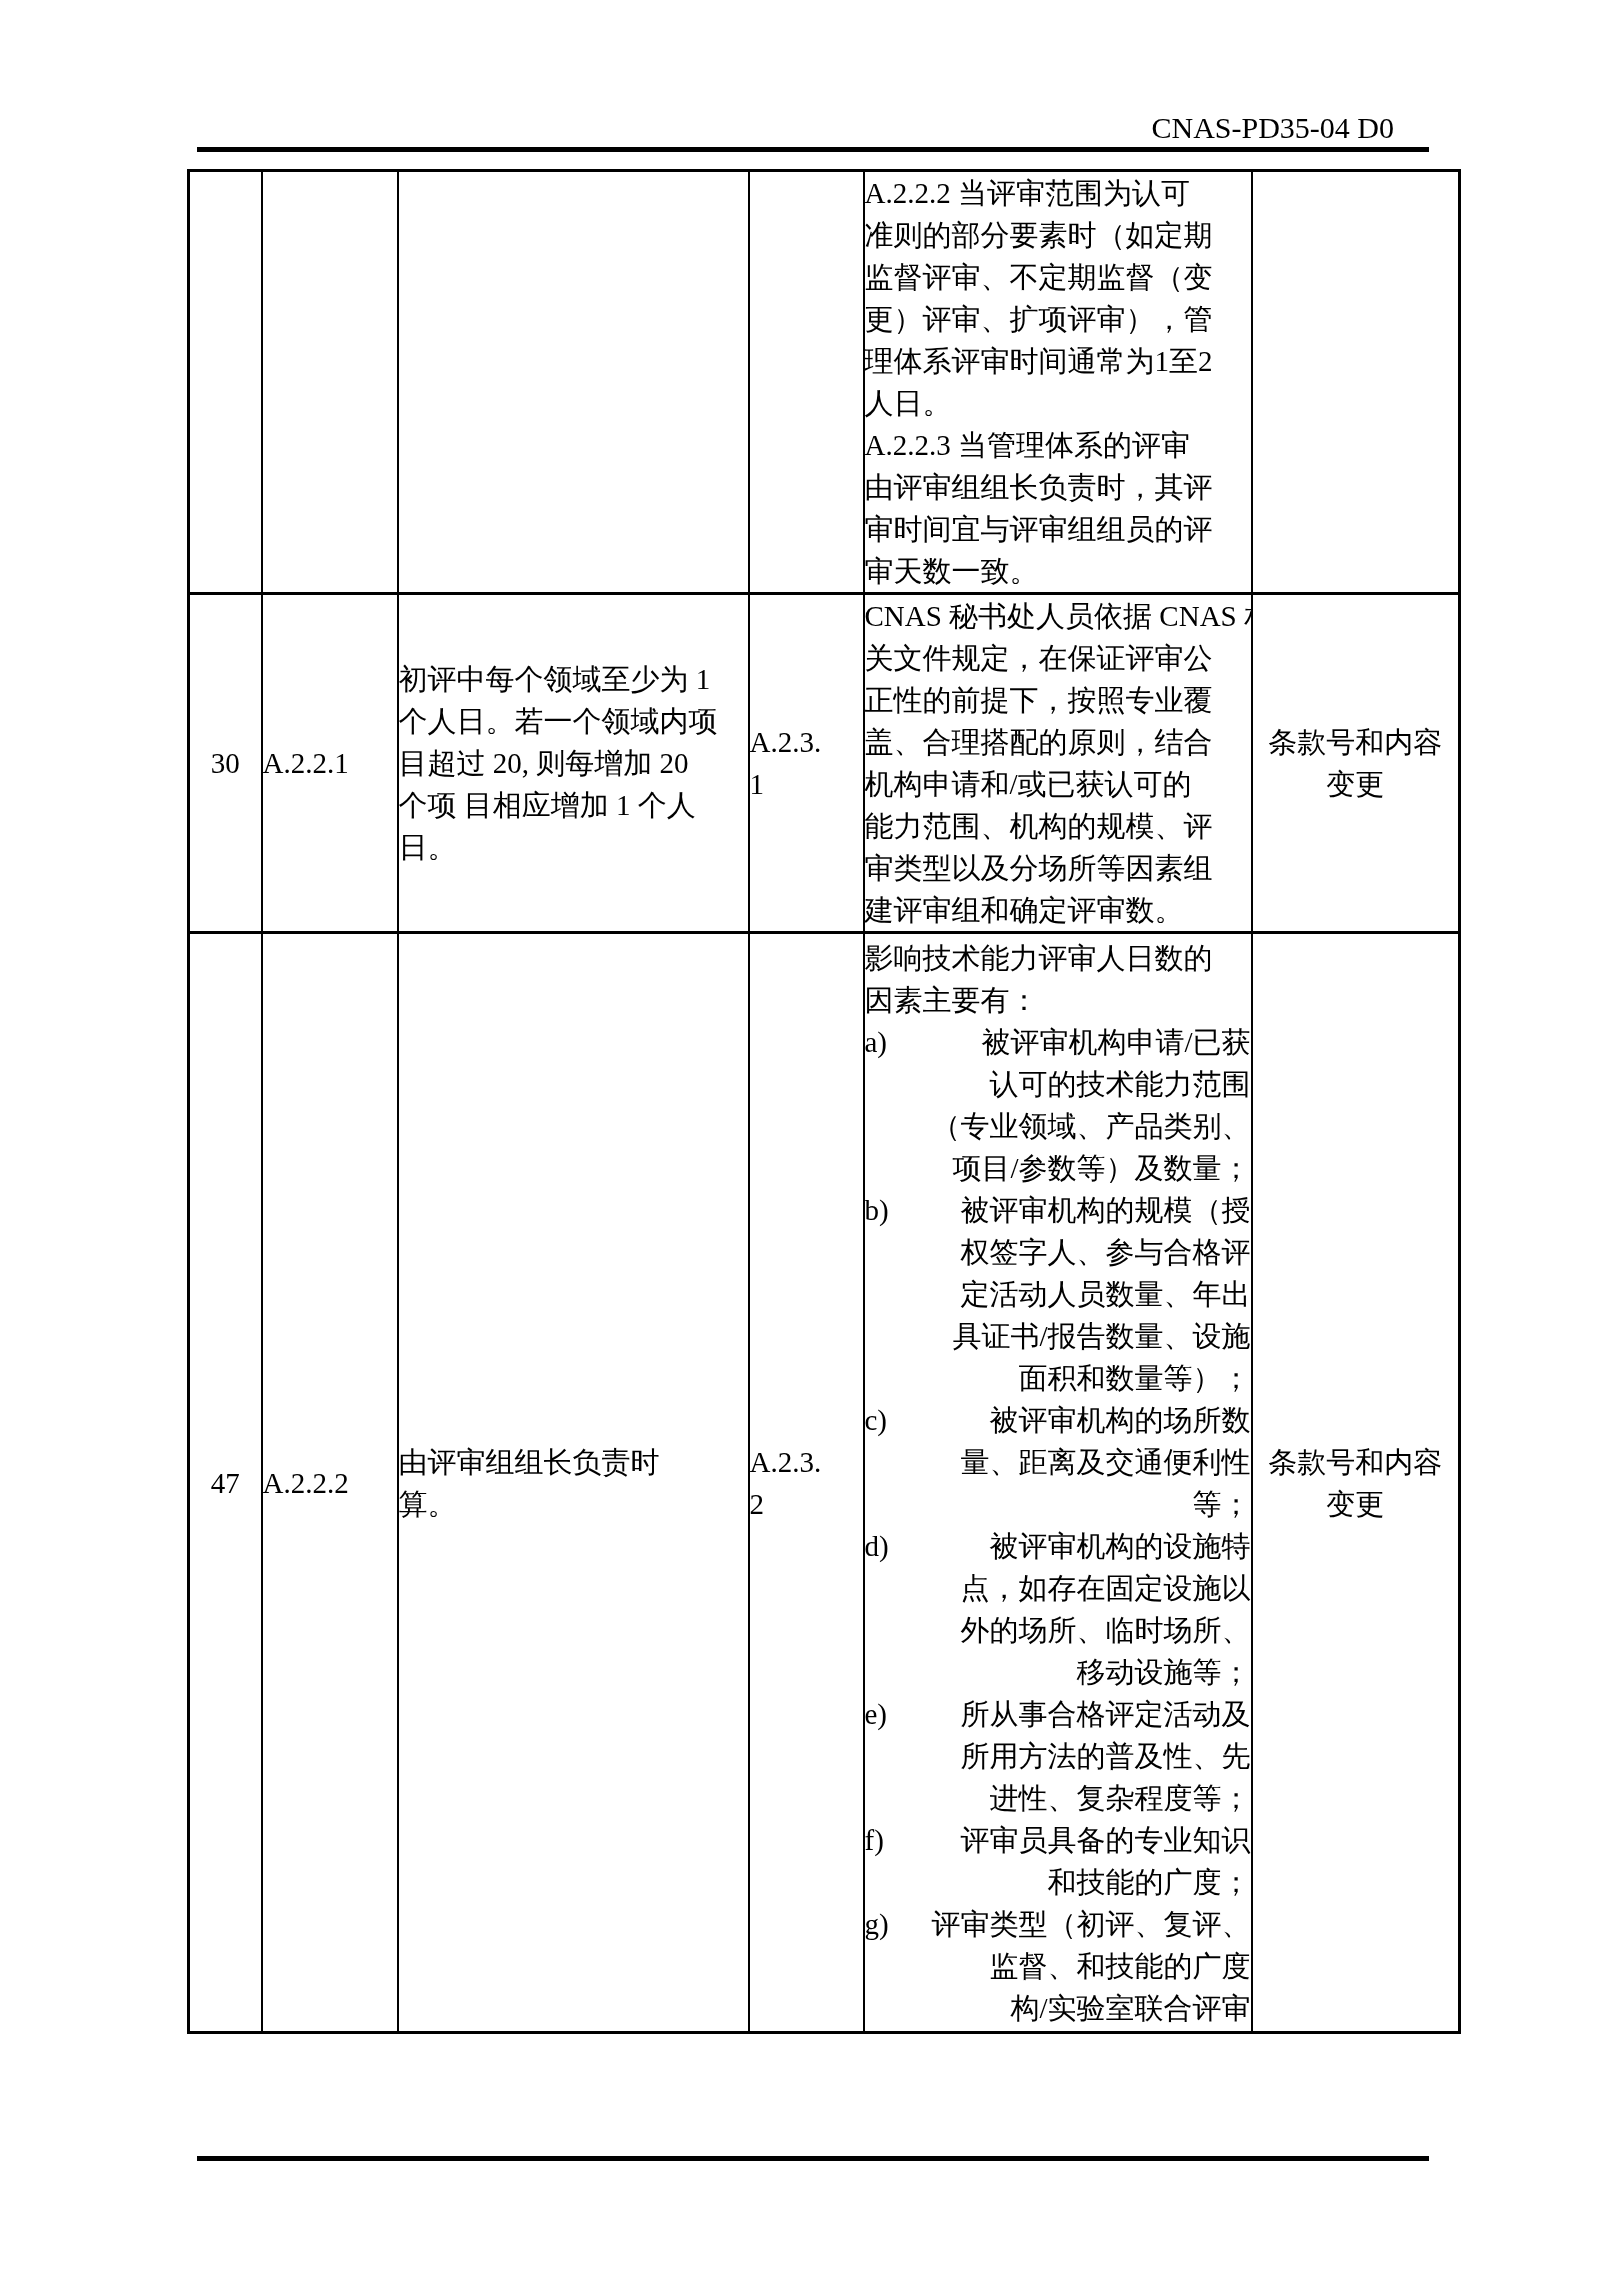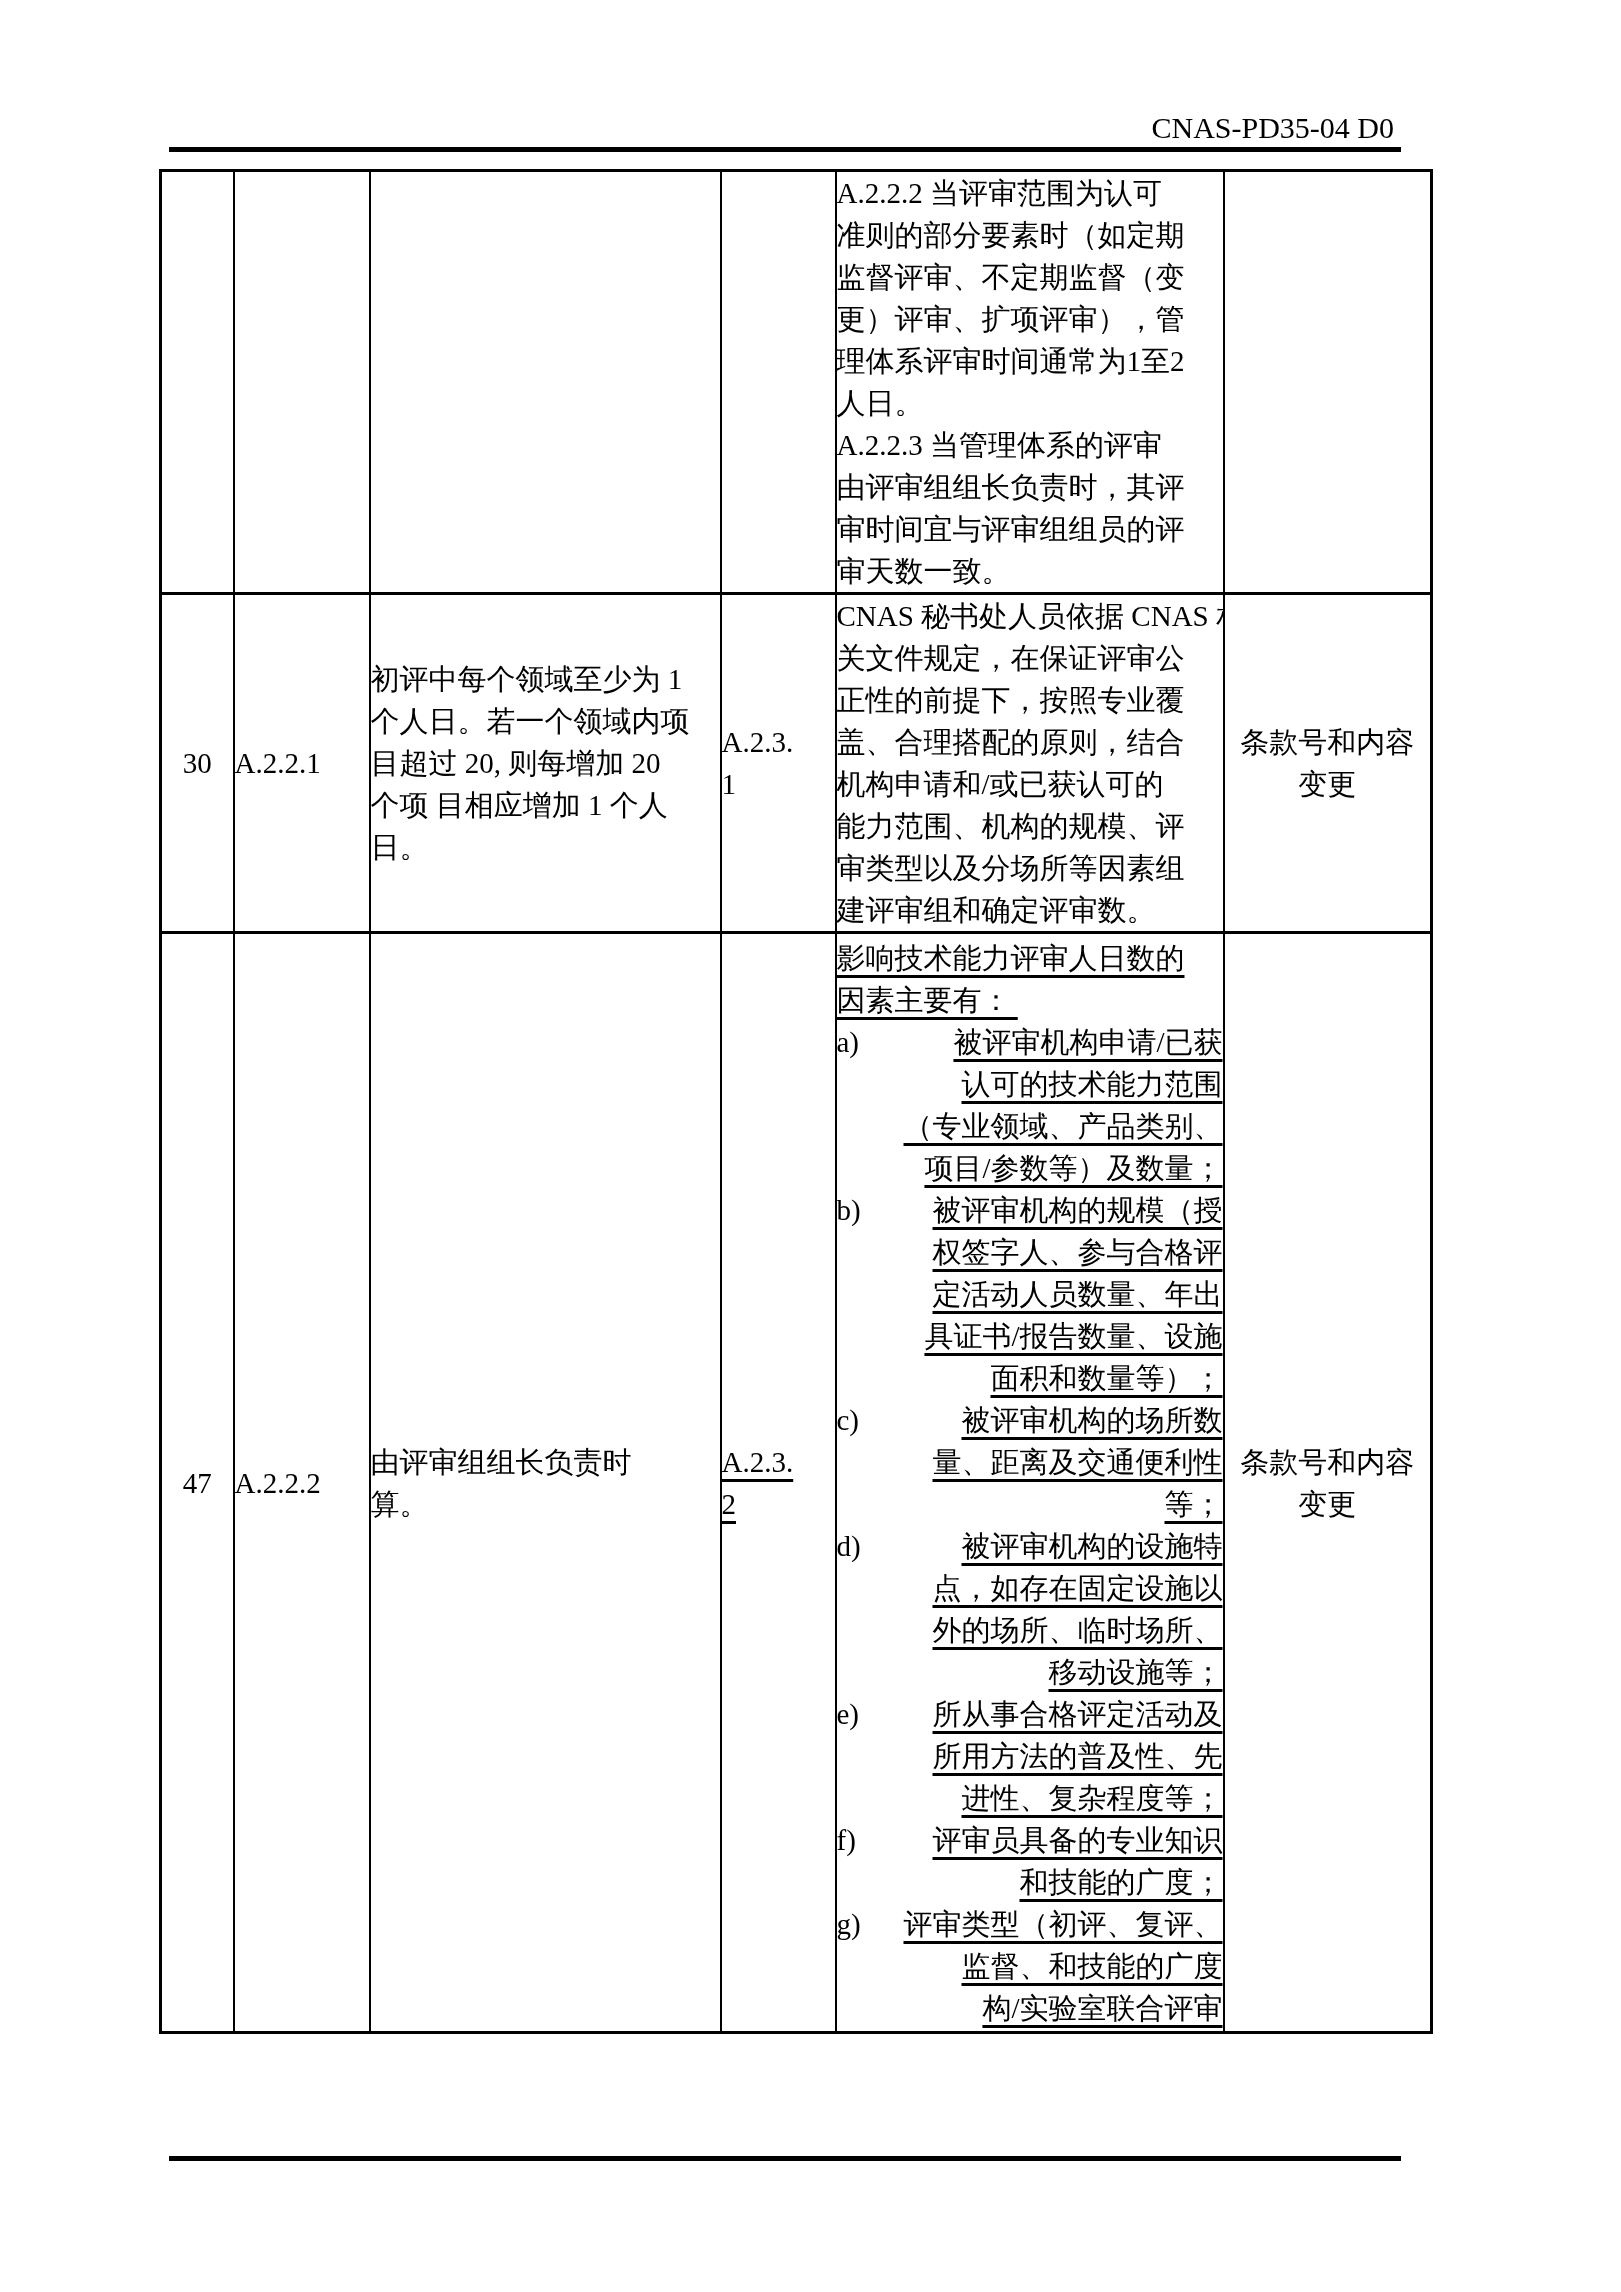--- a/index.html
+++ b/index.html
@@ -3,21 +3,21 @@
 <meta charset="utf-8">
 <style>
   html, body { margin: 0; padding: 0; }
   body {
     width: 1621px; height: 2293px;
     background: #ffffff;
     font-family: "Liberation Serif", "DejaVu Serif", serif;
     color: #000000;
     position: relative;
   }
-  .page { position: absolute; inset: 0; }
+  .page { position: absolute; inset: 0; margin-left: 28px; }
 
   .hdr-code {
     position: absolute;
     top: 110px; right: 227px;
     font-size: 30px; line-height: 35px;
     white-space: nowrap;
   }
   .hdr-rule, .ftr-rule {
     position: absolute;
     left: 169px; width: 1232px; height: 4.9px;
@@ -56,21 +56,20 @@
   .c-num    { text-align: center; }
   .c-clause { text-align: left; padding-left: 11.8px; padding-right: 3.9px; }
   .c-oldtxt { text-align: left; padding-left: 9.8px; padding-right: 5.9px; }
   .c-newcl  { text-align: left; padding-left: 9.8px; padding-right: 3.9px; }
   .c-newtxt { text-align: left; padding: 3.9px 5.9px 0 7.8px; }
   .c-change { text-align: center; padding: 0 7.8px; }
   .top { vertical-align: top; }
 
   .pre { white-space: pre; }
   .u {
-    text-decoration: underline;
     text-decoration-thickness: 2.5px;
     text-underline-offset: 6.9px;
   }
   .li { display: flex; align-items: flex-start; }
   .li .marker { width: 67px; flex: 0 0 67px; }
   .li .itext { flex: 1 1 auto; text-align: right; }
 </style>
 </head>
 <body>
 

